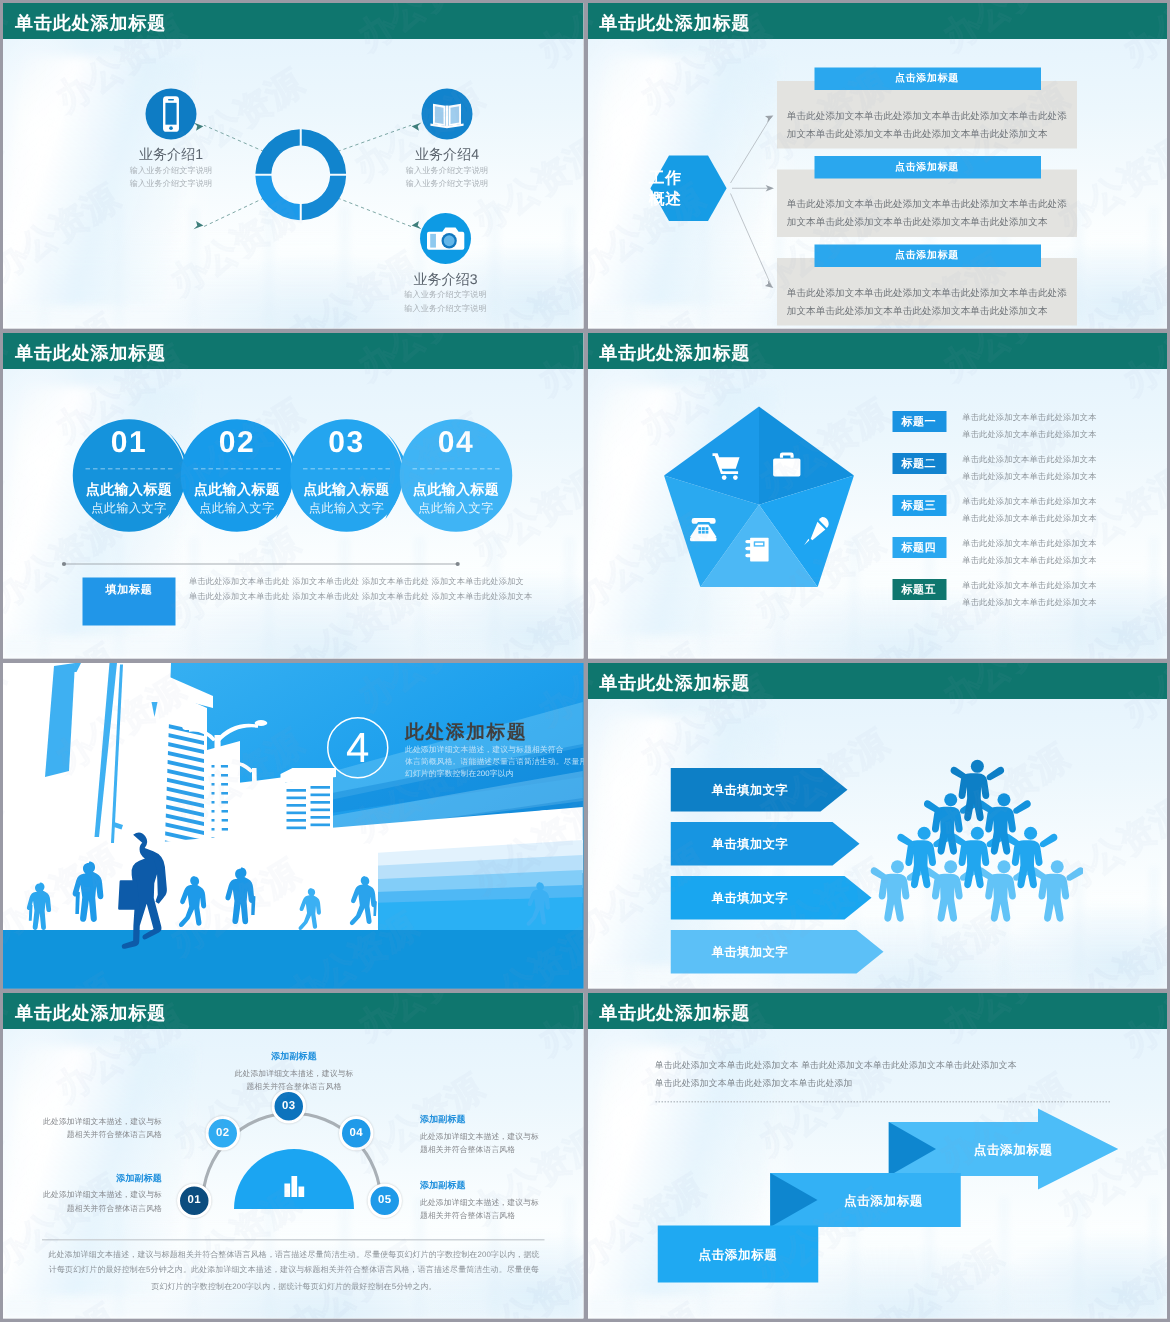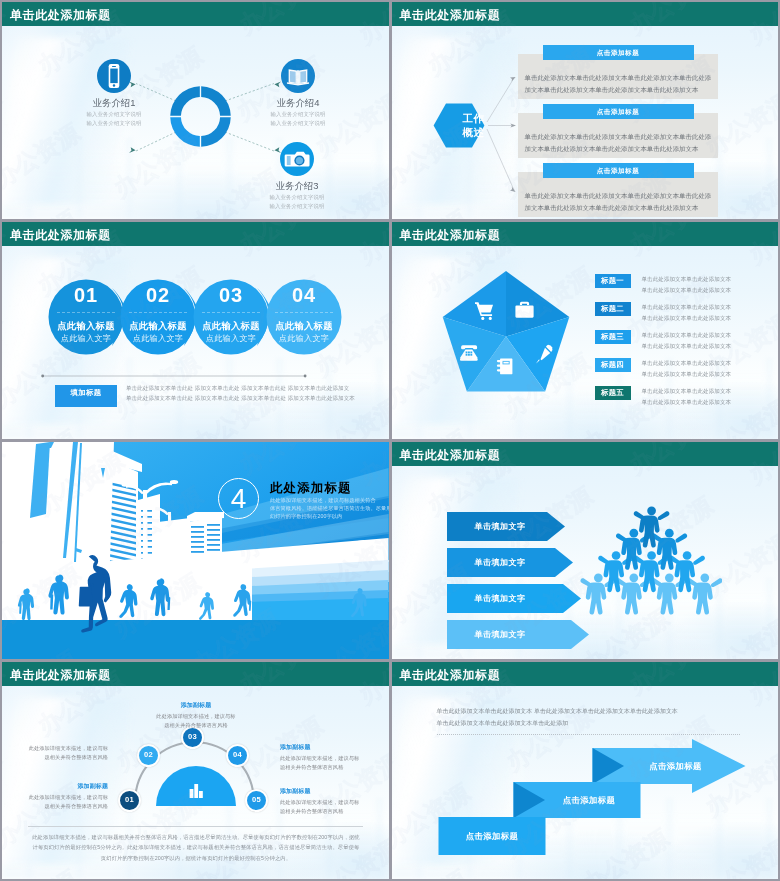--- a/index.html
+++ b/index.html
@@ -44,54 +44,54 @@
 .nd .circ svg{width:34px;height:34px;display:block}
 .nd .lb{font-size:9.4px;font-weight:normal;color:#5a636d;margin-top:4px;letter-spacing:0}
 .nd .sb{font-size:5.4px;color:#a9b0b6;line-height:1.6;letter-spacing:.1px}
 .nd1{left:52px;top:33px}.nd2{left:236px;top:33px}
 .nd3{left:51px;top:116px}.nd4{left:235px;top:116px}
 
 
 .s2l{position:absolute;left:0;top:0;width:386.5px;height:193px}
 .hexw{position:absolute;left:41px;top:77px;width:52px;height:45px}
 .hexw svg{position:absolute;inset:0;width:52px;height:45px}
-.hexw .hl1,.hexw .hl2{position:absolute;width:52px;text-align:right;color:#fff;font-size:10.5px;font-weight:bold;letter-spacing:.5px}
+.hexw .hl1,.hexw .hl2{position:absolute;width:52px;text-align:left;color:#fff;font-size:10.5px;font-weight:bold;letter-spacing:.5px}
 .hexw .hl1{top:9px}.hexw .hl2{top:23px}
 .rw{position:absolute;left:126px;width:200px}
 .rw .gbox{position:absolute;left:0;top:0;width:200px;height:45px;background:#e3e3e0}
 .rw .gtxt{position:absolute;left:7px;top:18px;width:188px;font-size:6.4px;color:#6f7479;line-height:1.85;letter-spacing:.05px}
 .rw .bhead{position:absolute;left:25px;top:-9px;width:151px;height:15px;background:#2aa7ee;color:#fff;font-size:6.6px;font-weight:bold;text-align:center;line-height:15px;letter-spacing:.5px}
 .r1{top:28px}.r2{top:87px}.r3{top:146px}
 
 
 .c3{position:absolute;width:80px;height:76px;top:33px}
 .c3 svg{position:absolute;left:0;top:0;width:80px;height:76px}
 .c3 .num{position:absolute;left:0;top:5px;width:76px;text-align:center;color:#fff;font-size:20px;font-weight:bold;letter-spacing:1px}
 .c3 .dsh{position:absolute;left:9px;top:33px;width:58px;border-top:1px dashed rgba(255,255,255,.35)}
 .c3 .hd{position:absolute;left:0;top:41px;width:76px;text-align:center;color:#fff;font-size:9.3px;font-weight:bold;letter-spacing:.3px}
 .c3 .sd{position:absolute;left:0;top:54px;width:76px;text-align:center;color:#e4f4fe;font-size:8.1px;letter-spacing:.3px}
 .c3a{left:46px}.c3b{left:118px}.c3c{left:191px}.c3d{left:264px}
 .s3line{position:absolute;left:39px;top:124px;width:322px;height:12px}
-.s3tag{position:absolute;left:53px;top:139px;width:62px;height:22px;background:#2196e8;color:#fff;font-size:7.4px;font-weight:bold;text-align:center;line-height:15px;letter-spacing:.4px}
+.s3tag{position:absolute;left:53px;top:139px;width:62px;height:32px;background:#2196e8;color:#fff;font-size:7.4px;font-weight:bold;text-align:center;line-height:15px;letter-spacing:.4px}
 .s3ft{position:absolute;left:124px;top:137px;width:250px;font-size:5.5px;color:#959ba1;line-height:1.85;letter-spacing:.1px}
 
 
 .penta{position:absolute;left:46px;top:24px;width:136px;height:134px}
 .s4i{position:absolute;left:203px;width:180px;height:26px}
 .s4i .tag{position:absolute;left:0;top:0;width:36px;height:14px;background:#1a93e2;color:#fff;font-size:7.4px;font-weight:bold;text-align:center;line-height:14px;letter-spacing:.3px}
 .s4i .tag.t2{background:#1283cf}.s4i .tag.t3{background:#1e9fec}
 .s4i .tag.t4{background:#2aa8f0}.s4i .tag.t5{background:#0f766e}
 .s4i .tx{position:absolute;left:47px;top:0;width:133px;font-size:5.5px;color:#8f969c;line-height:1.95;letter-spacing:.1px}
 .i1{top:28px}.i2{top:56px}.i3{top:84px}.i4{top:112px}.i5{top:140px}
 
 
 .s5{background:#139fe8}
 .city{position:absolute;left:0;top:0;width:386.5px;height:217px}
 .s5num{position:absolute;left:216px;top:36px;width:41px;height:41px;border:1.5px solid #fff;border-radius:50%;color:#fff;font-size:28px;font-weight:normal;text-align:center;line-height:39px;z-index:3}
-.s5h{position:absolute;left:268px;top:38px;font-size:12.5px;font-weight:bold;color:#000000;letter-spacing:1.1px;z-index:3;white-space:nowrap}
+.s5h{position:absolute;left:268px;top:38px;font-size:12.5px;font-weight:bold;color:#404040;letter-spacing:1.1px;z-index:3;white-space:nowrap}
 .s5t{position:absolute;left:268px;top:54px;width:80px;font-size:5.2px;color:#bfe2f9;line-height:1.55;letter-spacing:.1px;z-index:3;white-space:nowrap}
 
 
 .arrows{position:absolute;left:55px;top:46px;width:200px;height:140px}
 .alb{position:absolute;left:55px;width:107px;text-align:center;color:#fff;font-size:8.1px;font-weight:bold;letter-spacing:.4px}
 .a1{top:55px}.a2{top:91px}.a3{top:127px}.a4{top:163px}
 .pyr{position:absolute;left:188px;top:-1px;width:142px;height:192px}
 
 
 .semi{position:absolute;left:154px;top:79px;width:80px;height:41px}

